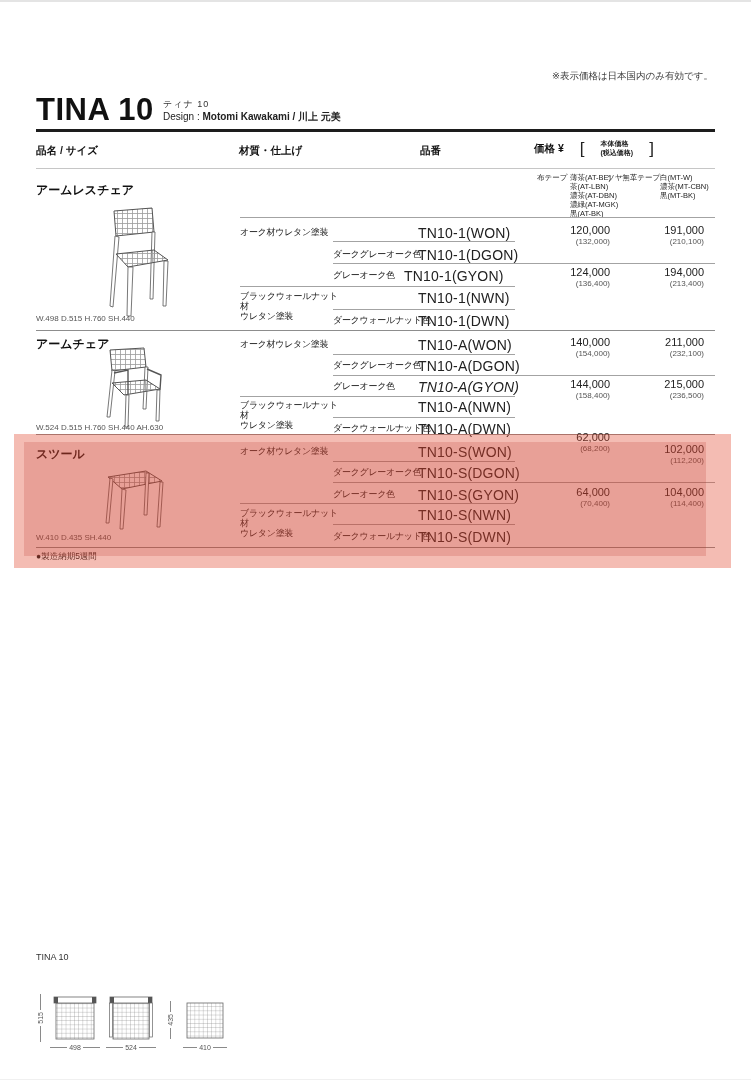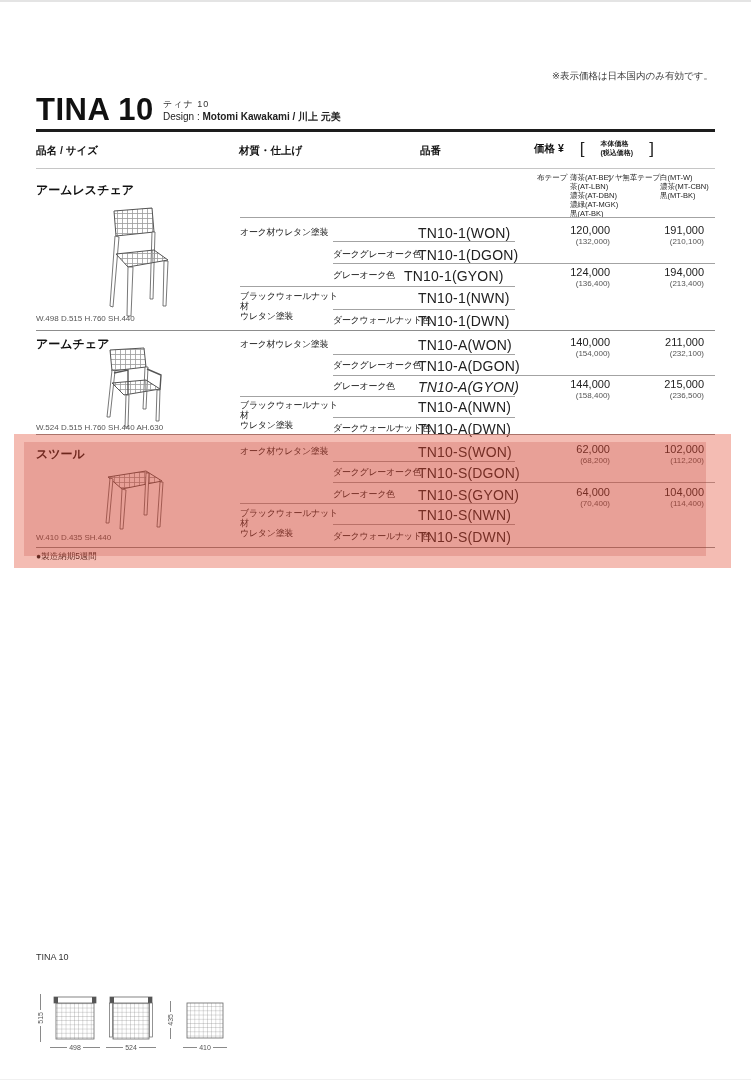--- a/index.html
+++ b/index.html
@@ -218,21 +218,21 @@
       <path d="M6,12 L44,6 L60,16 L20,24 Z" fill="url(#w3)" stroke="#555" stroke-width="1"></path>
       <path d="M8,13 L4,58 L7,58 L11,14 Z" fill="#fff" stroke="#555" stroke-width="0.8"></path>
       <path d="M44,8 L42,50 L45,50 L47,8 Z" fill="#fff" stroke="#555" stroke-width="0.8"></path>
       <path d="M58,17 L55,62 L58,62 L61,17 Z" fill="#fff" stroke="#555" stroke-width="0.8"></path>
       <path d="M20,24 L18,64 L21,64 L24,25 Z" fill="#fff" stroke="#555" stroke-width="0.8"></path>
     </svg>
     <div class="t size-label" style="left:36px; top:531px;">W.410 D.435 SH.440</div>
 
     <div class="t mat" style="left:240px; top:444px; width:95px;">オーク材ウレタン塗装</div>
     <div class="t part" style="left:418px; top:442px;">TN10-S(WON)</div>
-    <div class="price" style="left:527px; top:441px;">
+    <div class="price" style="left:527px; top:429px;">
       <div class="main">62,000</div>
       <div class="tax">(68,200)</div>
     </div>
     <div class="price" style="left:621px; top:441px;">
       <div class="main">102,000</div>
       <div class="tax">(112,200)</div>
     </div>
 
     <div class="hline" style="left:333px; top:459px; width:182px;"></div>
     <div class="t mat" style="left:333px; top:465px;">ダークグレーオーク色</div>

